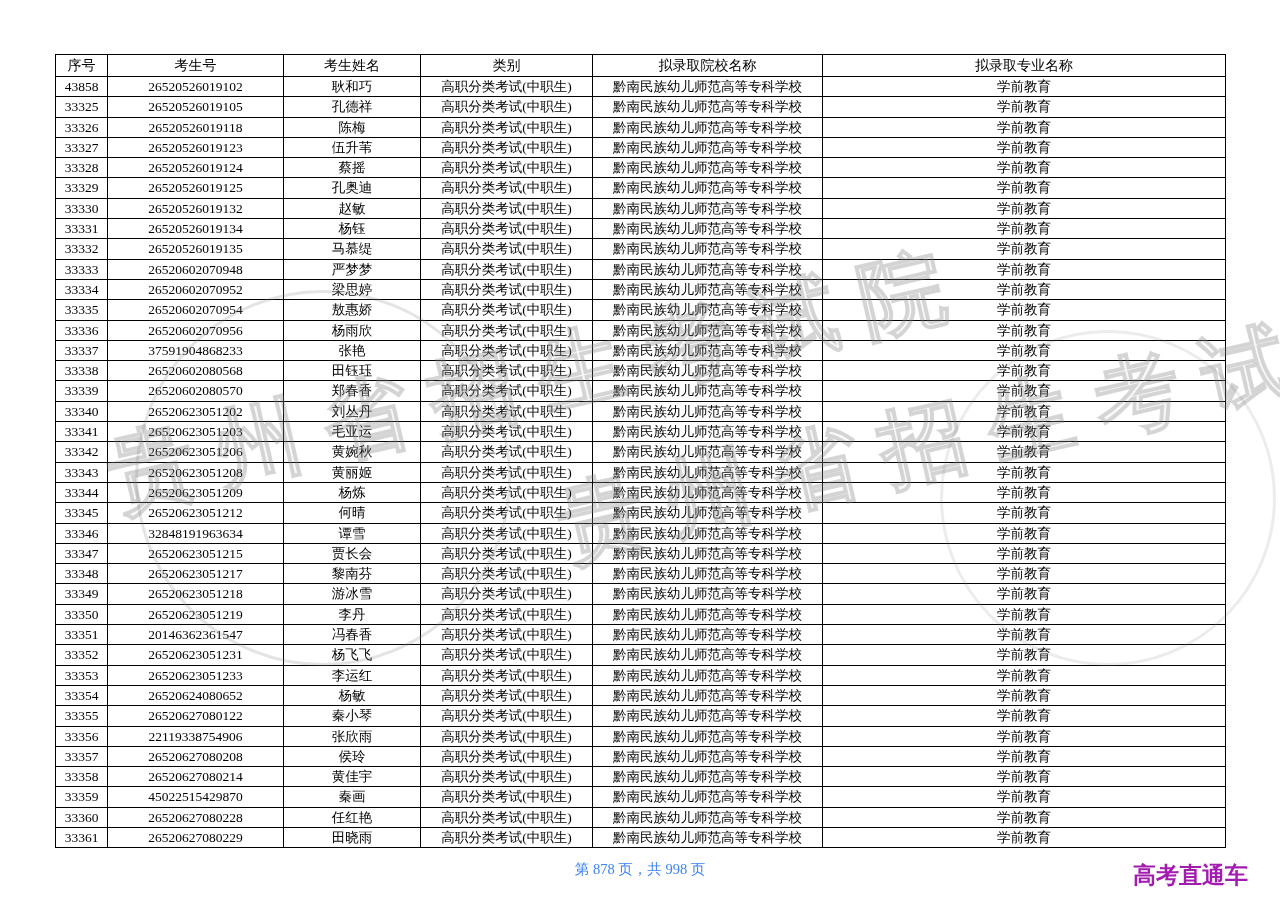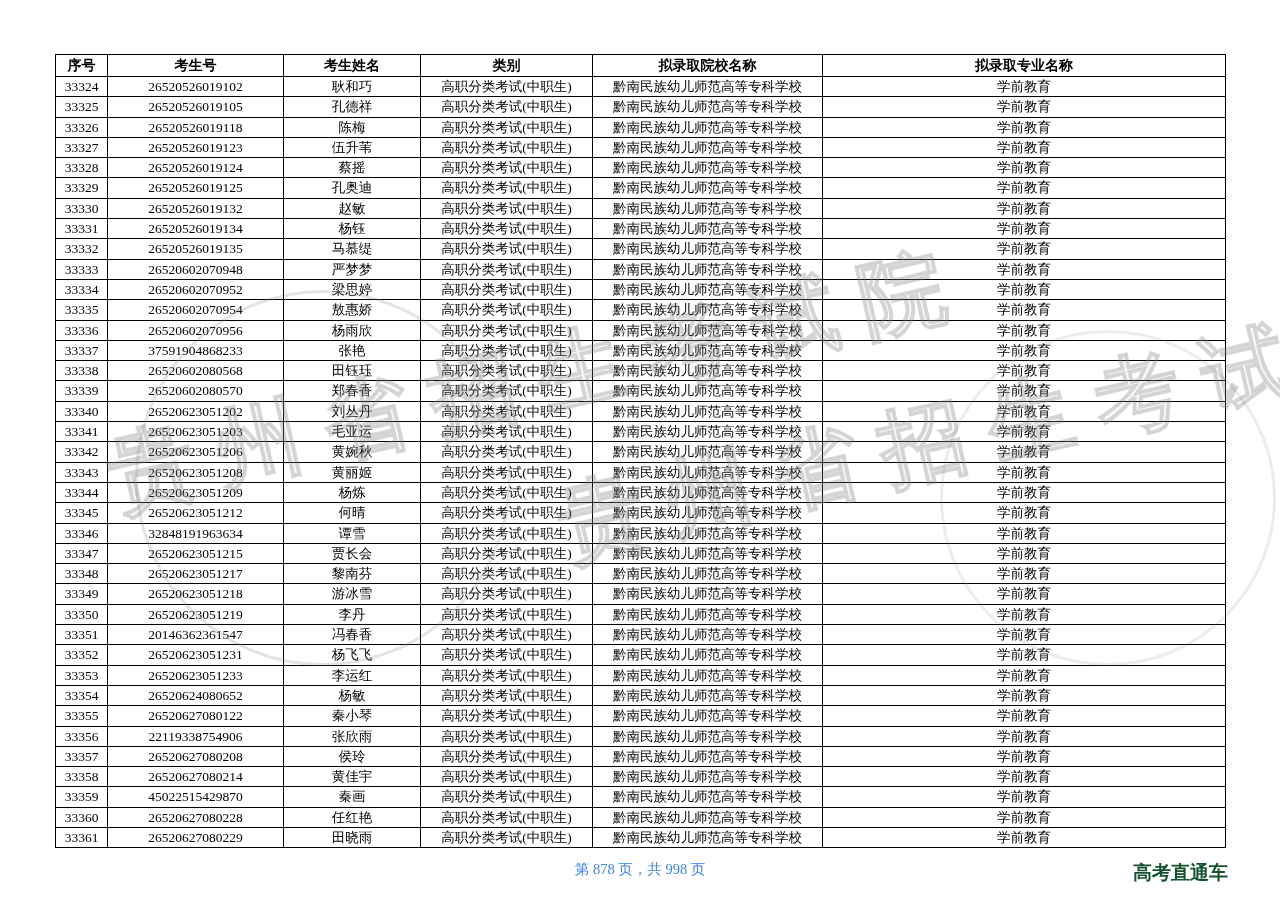--- a/index.html
+++ b/index.html
@@ -29,21 +29,21 @@
   table.admission td {
     border: 1px solid #000000;
     padding: 0 2px;
     text-align: center;
     vertical-align: middle;
     white-space: nowrap;
     overflow: hidden;
     background: transparent;
   }
   table.admission th {
-    font-weight: bold;
+    font-weight: normal;
     font-size: 14px;
     height: 21px;
     line-height: 21px;
   }
   table.admission td {
     font-size: 13.5px;
     height: 19.3px;
     line-height: 19.3px;
     font-weight: normal;
   }
@@ -81,23 +81,23 @@
     top: 860px;
     text-align: center;
     font-size: 14.5px;
     color: #3b82f6;
     z-index: 3;
   }
   .brand {
     position: absolute;
     left: 1133px;
     top: 860px;
-    font-size: 19px;
+    font-size: 23px;
     font-weight: bold;
-    color: #14532d;
+    color: #a21caf;
     font-family: "Liberation Sans", "DejaVu Sans", sans-serif;
     z-index: 3;
     white-space: nowrap;
   }
 </style>
 </head>
 <body>
 
 <div class="page">
 
@@ -122,21 +122,21 @@
           <th>序号</th>
           <th>考生号</th>
           <th>考生姓名</th>
           <th>类别</th>
           <th>拟录取院校名称</th>
           <th>拟录取专业名称</th>
         </tr>
     </thead>
     <tbody>
         <tr>
-          <td>33324</td>
+          <td>43858</td>
           <td>26520526019102</td>
           <td>耿和巧</td>
           <td>高职分类考试(中职生)</td>
           <td>黔南民族幼儿师范高等专科学校</td>
           <td>学前教育</td>
         </tr>
         <tr>
           <td>33325</td>
           <td>26520526019105</td>
           <td>孔德祥</td>

